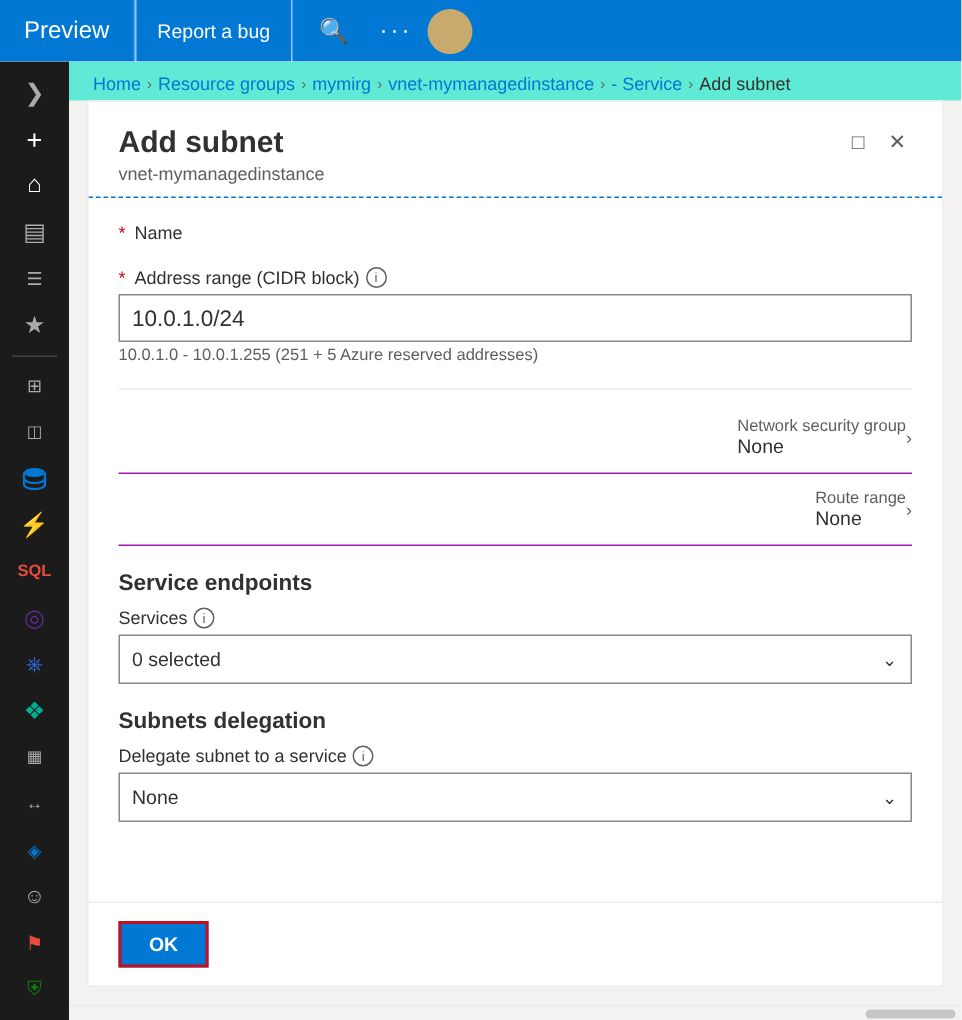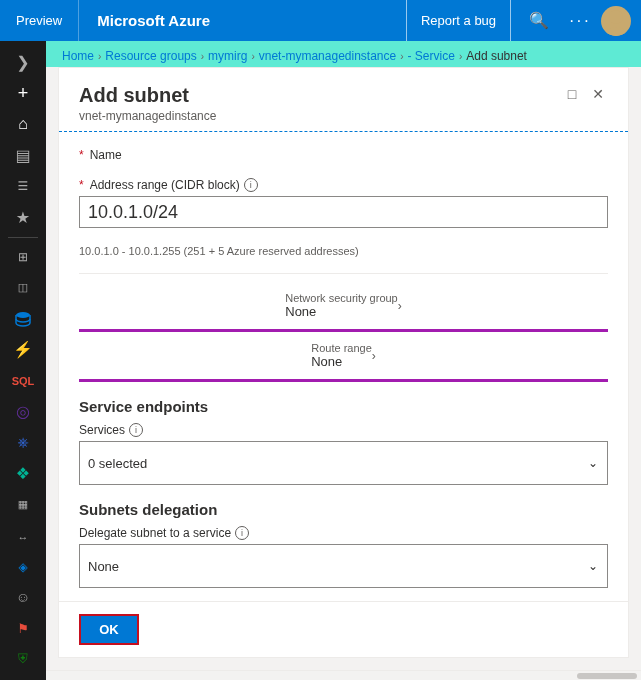--- a/index.html
+++ b/index.html
@@ -3,21 +3,21 @@
   <meta charset="utf-8">
   <style>
     * { box-sizing: border-box; margin: 0; padding: 0; }
     body { font-family: 'Segoe UI', Arial, sans-serif; font-size: 13px; background: #f3f2f1; width: 641px; height: 680px; overflow: hidden; display: flex; flex-direction: column; }
 
     
     .topbar {
       display: flex; align-items: center; background: #0078d4; height: 41px; flex-shrink: 0;
     }
     .topbar-preview {
-      color: #fff; font-size: 13px; padding: 12px 16px; height: 100%; display: flex; align-items: center; border-right: 1px solid rgba(255,255,255,0.3);
+      color: #fff; font-size: 16px; padding: 12px 16px; height: 100%; display: flex; align-items: center; border-right: 1px solid rgba(255,255,255,0.3);
     }
     .topbar-title {
       color: #fff; font-size: 15px; font-weight: 600; padding: 0 18px; flex: 1;
     }
     .topbar-report-bug {
       background: transparent; border: 1px solid rgba(255,255,255,0.6); color: #fff; padding: 23px 14px; font-size: 13px; cursor: pointer; margin-right: 8px; border-radius: 2px;
     }
     .topbar-search-icon {
       color: #fff; font-size: 16px; padding: 0 10px; cursor: pointer;
     }
@@ -77,48 +77,48 @@
     
     .field-group { margin-bottom: 16px; }
     .field-label {
       font-size: 12px; color: #323130; margin-bottom: 4px; display: flex; align-items: center; gap: 4px;
     }
     .field-required { color: #c50f1f; margin-right: 2px; }
     .info-icon {
       display: inline-flex; align-items: center; justify-content: center; width: 14px; height: 14px; border-radius: 50%; border: 1px solid #605e5c; color: #605e5c; font-size: 9px; cursor: pointer;
     }
     .field-input {
-      width: 100%; height: 32px; border: 1px solid #8a8886; padding: 0 8px; font-size: 18px; outline: none; background: #fff; color: #323130;
+      width: 100%; height: 32px; border: 1px solid #8a8886; padding: 0 8px; font-size: 15px; outline: none; background: #fff; color: #323130;
     }
     .field-input-validated-inner {
       width: 100%; height: 30px; border: none; padding: 0 30px 0 8px; font-size: 13px; outline: none; background: #fff; color: #323130;
     }
     .field-checkmark {
       position: absolute; right: 8px; color: #107c10; font-size: 14px;
     }
-    .field-hint { font-size: 11px; color: #605e5c; margin-top: 17px; }
+    .field-hint { font-size: 11px; color: #605e5c; margin-top: 3px; }
 
     
     .divider-row { border: none; border-top: 1px solid #edebe9; margin: 8px 0; }
 
     
     .expand-row {
-      display: flex; align-items: center; justify-content: center; padding: 10px 0; border-bottom: 3px solid #a21caf; cursor: pointer;
+      display: flex; align-items: center; justify-content: flex-end; padding: 10px 0; border-bottom: 1px solid #a21caf; cursor: pointer;
     }
     .expand-row-label { font-size: 11px; color: #605e5c; }
     .expand-row-value { font-size: 13px; color: #323130; font-weight: 500; }
     .expand-chevron { color: #605e5c; font-size: 12px; }
 
     
     .section-header { font-size: 15px; font-weight: 600; color: #323130; margin: 16px 0 8px; }
 
     
     .field-select-wrapper { position: relative; }
     .field-select {
-      width: 100%; height: 44px; border: 1px solid #8a8886; padding: 0 30px 0 8px; font-size: 13px; background: #fff; color: #323130; appearance: none; cursor: pointer; outline: none;
+      width: 100%; height: 33px; border: 1px solid #8a8886; padding: 0 30px 0 8px; font-size: 13px; background: #fff; color: #323130; appearance: none; cursor: pointer; outline: none;
     }
     .select-chevron {
       position: absolute; right: 10px; top: 50%; transform: translateY(-50%); color: #323130; font-size: 12px; pointer-events: none;
     }
 
     
     .panel-footer {
       padding: 12px 20px; border-top: 1px solid #edebe9; flex-shrink: 0; background: #fff;
     }
     .btn-ok {
@@ -136,21 +136,20 @@
     }
     .bottom-scroll-thumb {
       height: 6px; width: 60px; background: #c8c6c4; margin-left: auto; margin-right: 4px; border-radius: 3px;
     }
   </style>
 </head>
 <body>
 
 <div class="topbar">
   <div class="topbar-preview">Preview</div>
-  <div class="topbar-title">Microsoft Azure</div>
   <button class="topbar-report-bug">Report a bug</button>
   <span class="topbar-search-icon">🔍</span>
   <span class="topbar-more-icon">···</span>
   <div class="topbar-avatar">
     <svg viewBox="0 0 30 30" width="30" height="30">
         <circle cx="15" cy="11" r="7" fill="#c8a96e"></circle>
         <ellipse cx="15" cy="30" rx="12" ry="9" fill="#c8a96e"></ellipse>
       </svg>
   </div>
 </div>

